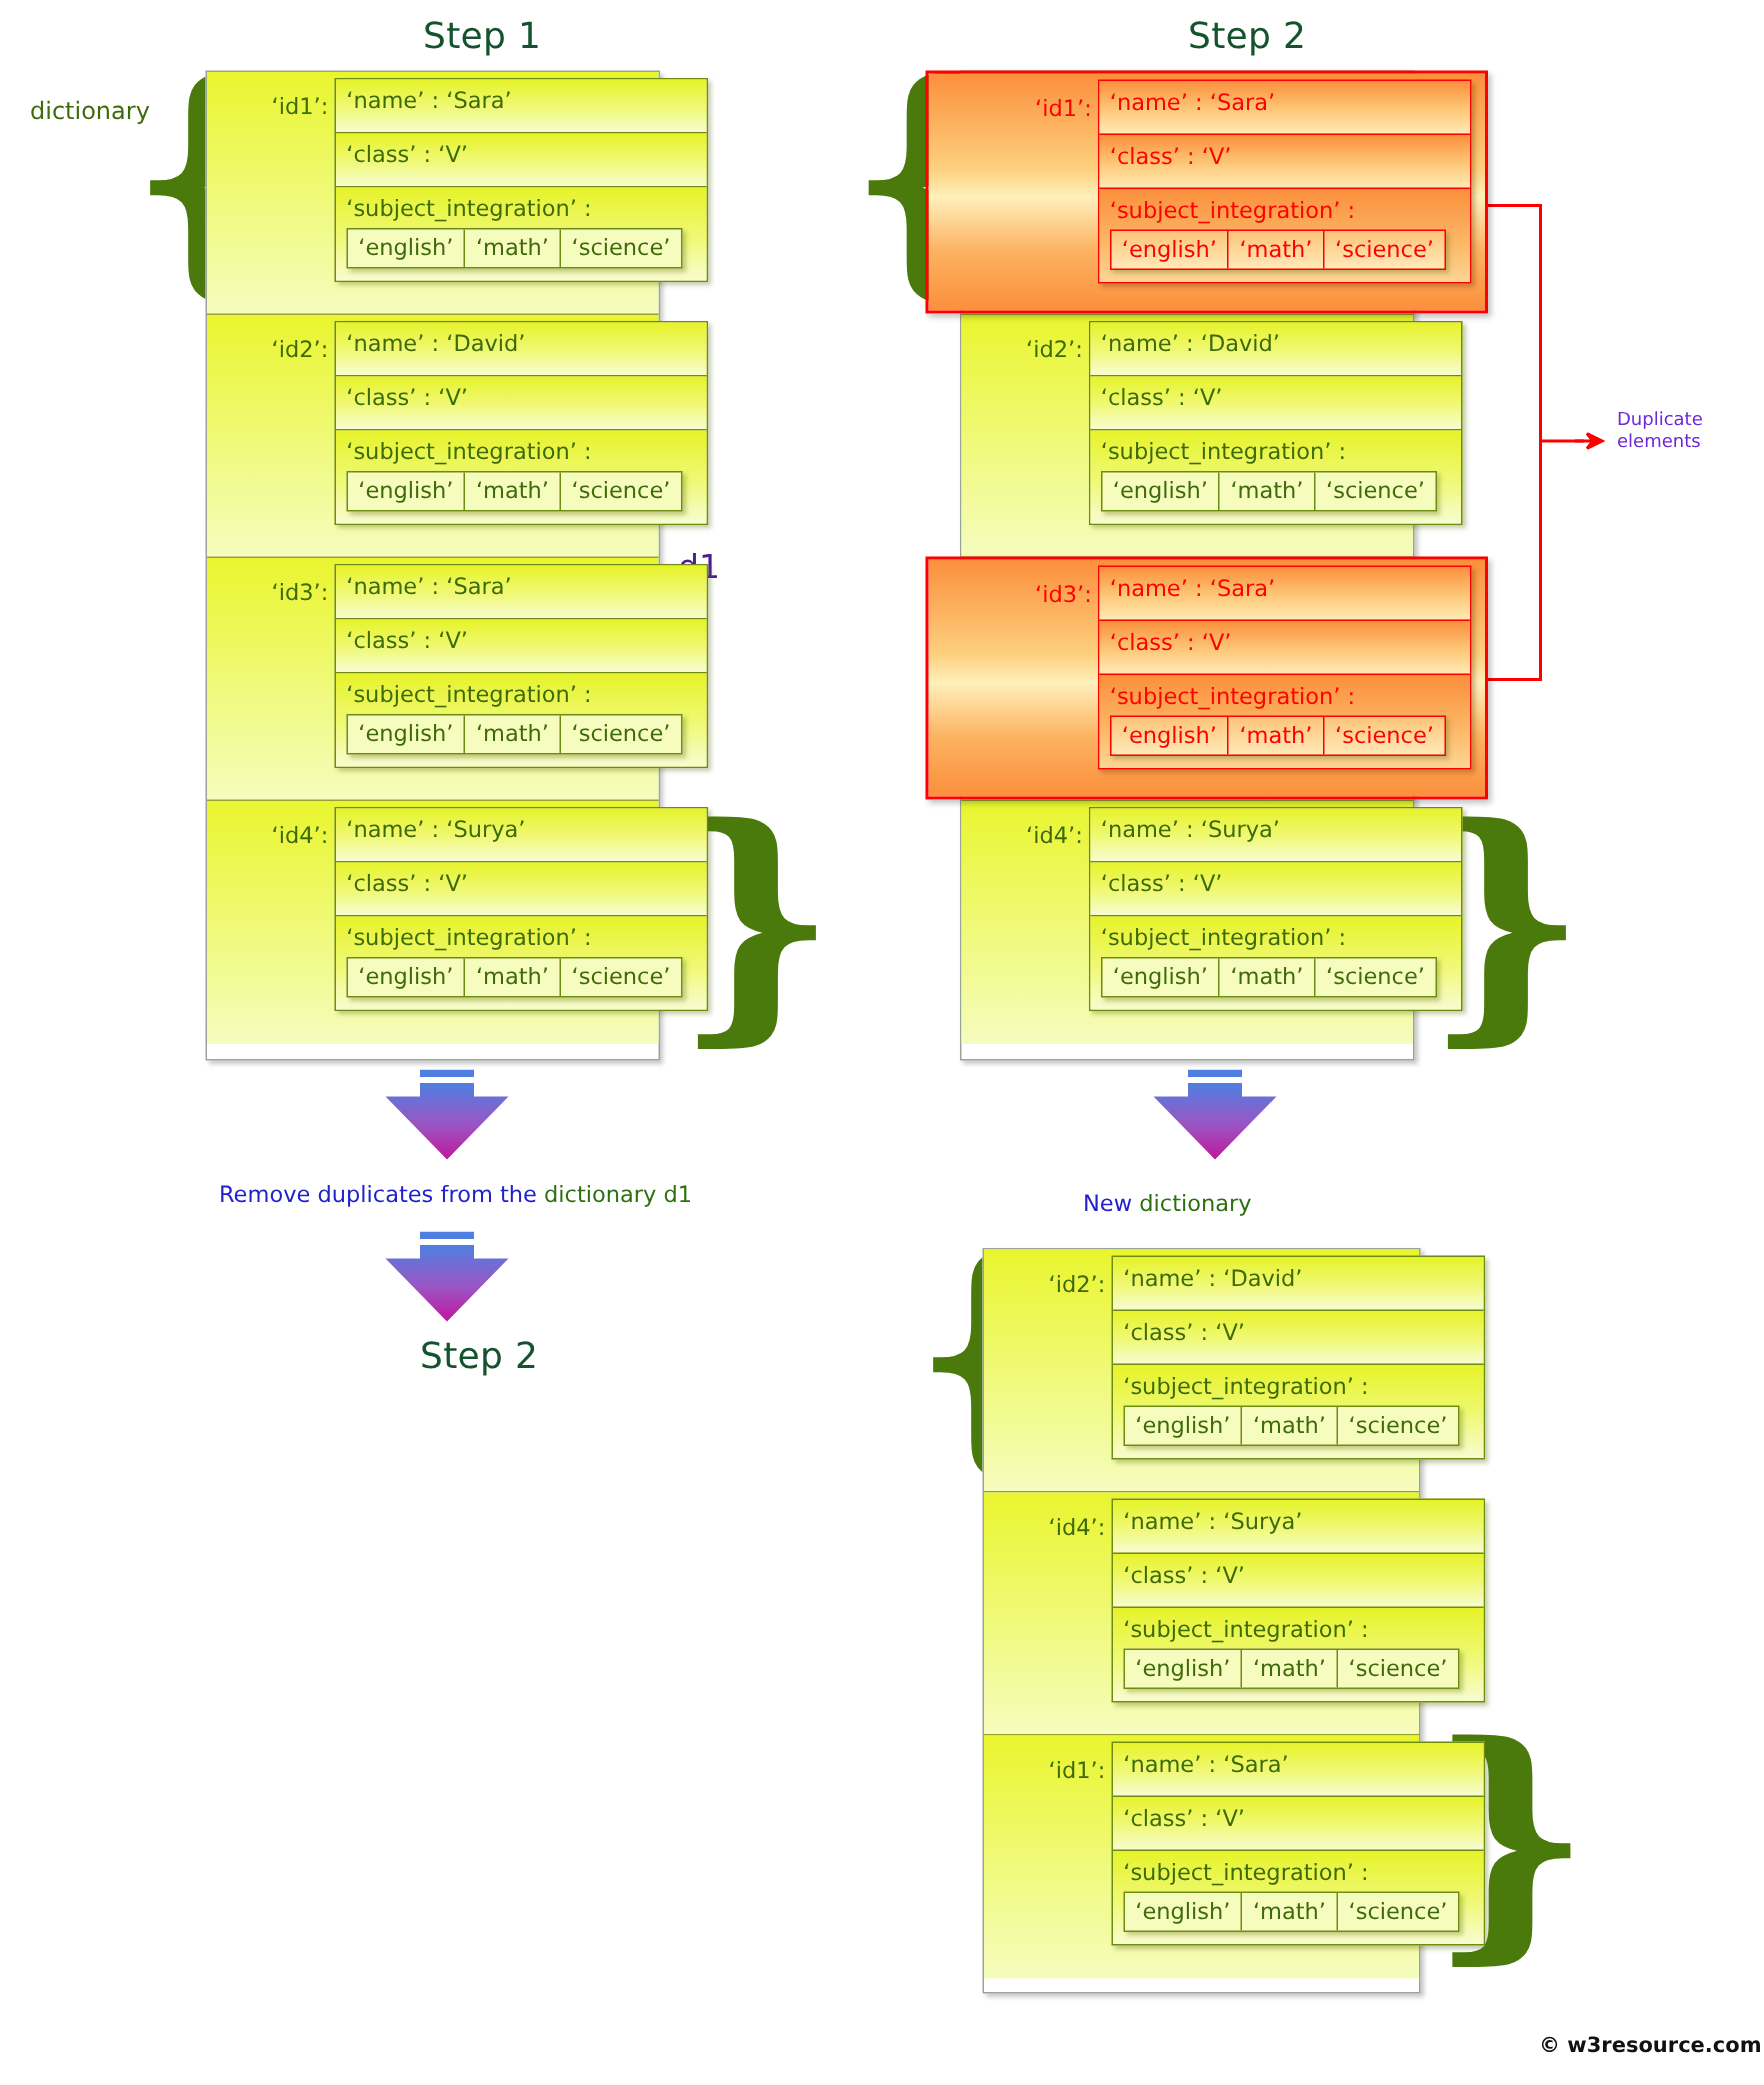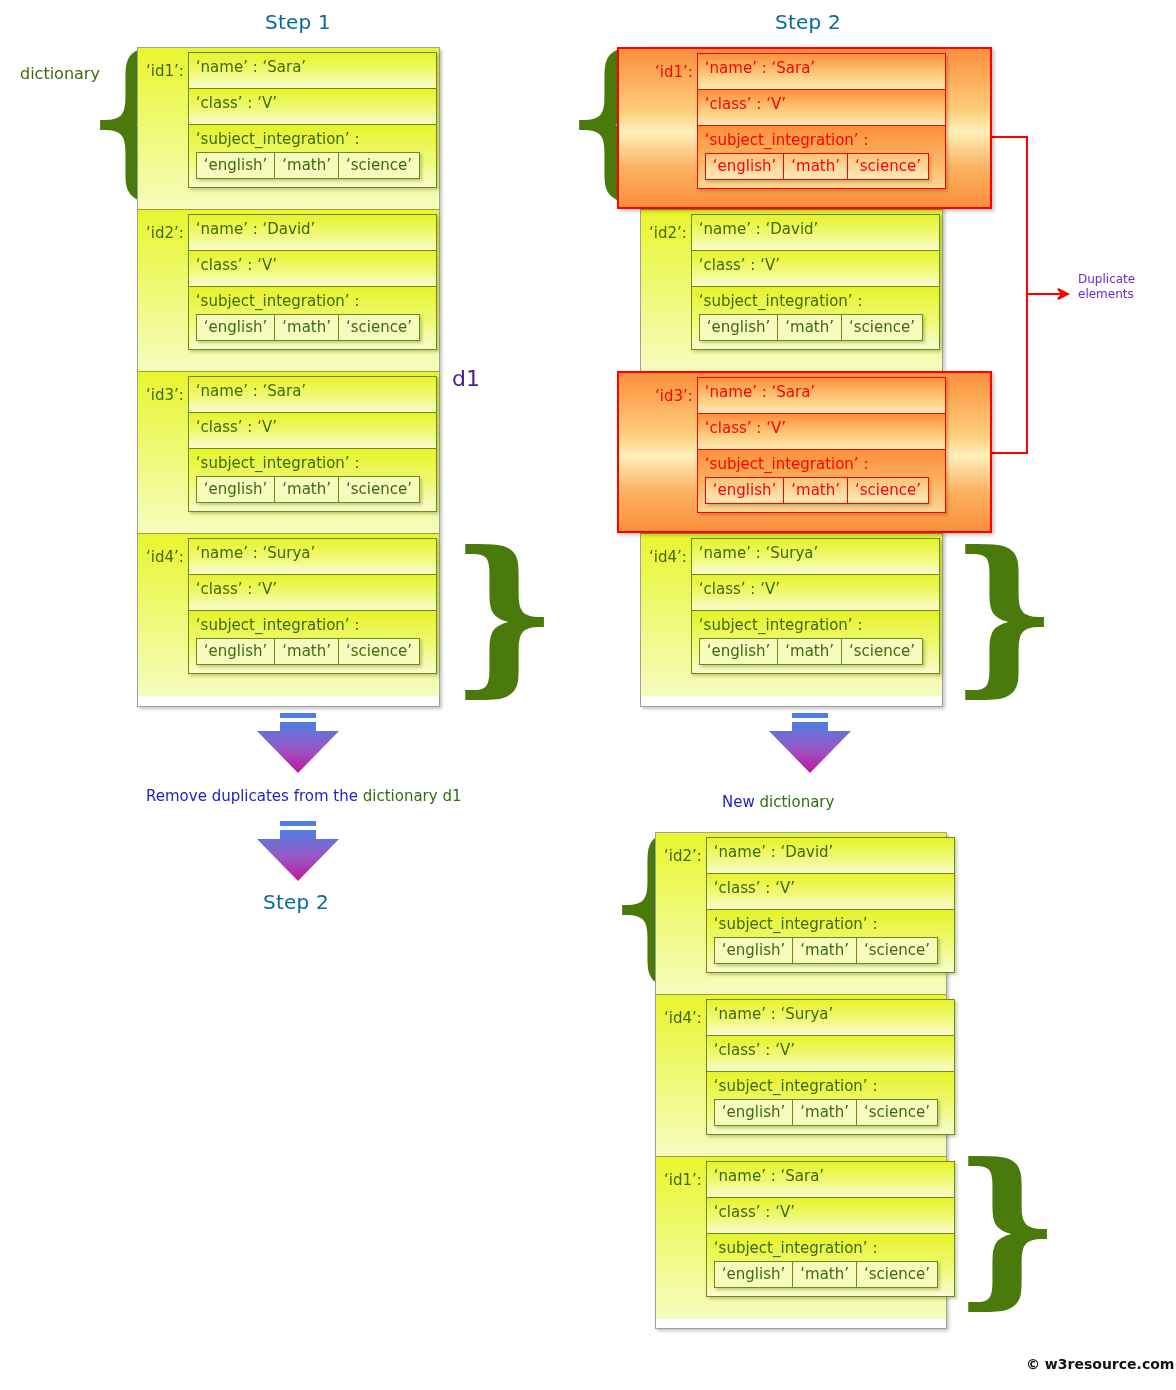--- a/index.html
+++ b/index.html
@@ -5,21 +5,21 @@
   html,body{margin:0;padding:0;}
   body{
     width:1176px;height:1390px;position:relative;background:#ffffff;
     font-family:"DejaVu Sans","Liberation Sans",sans-serif;
     overflow:hidden;
   }
   .abs{position:absolute;}
 
   
   .step-title{
-    font-size:20px;color:#0369a1;letter-spacing:.2px;white-space:nowrap;
+    font-size:24px;color:#14532d;letter-spacing:.2px;white-space:nowrap;margin-left:17px;
   }
 
   
   .dict-box{
     position:absolute;
     border:1px solid #9aa39a;
     background:#ffffff;
     box-shadow:2px 2px 3px rgba(0,0,0,.22);
     box-sizing:border-box;
   }
@@ -30,20 +30,21 @@
     display:flex;align-items:flex-start;
     box-sizing:border-box;
     height:162px;
   }
   .entry:last-child{border-bottom:none;}
   .entry-key{
     flex:0 0 auto;
     font-size:15px;color:#3e6b0a;
     padding:14px 4px 0 8px;
     white-space:nowrap;
+    margin-left:35px;
   }
   .entry-body{
     flex:1 1 auto;
     margin:4px 8px 6px 0;
     border:1px solid #6f8c12;
     box-shadow:2px 2px 3px rgba(90,110,20,.35);
     background:#f3fa9a;
     box-sizing:border-box;
   }
   .row{

